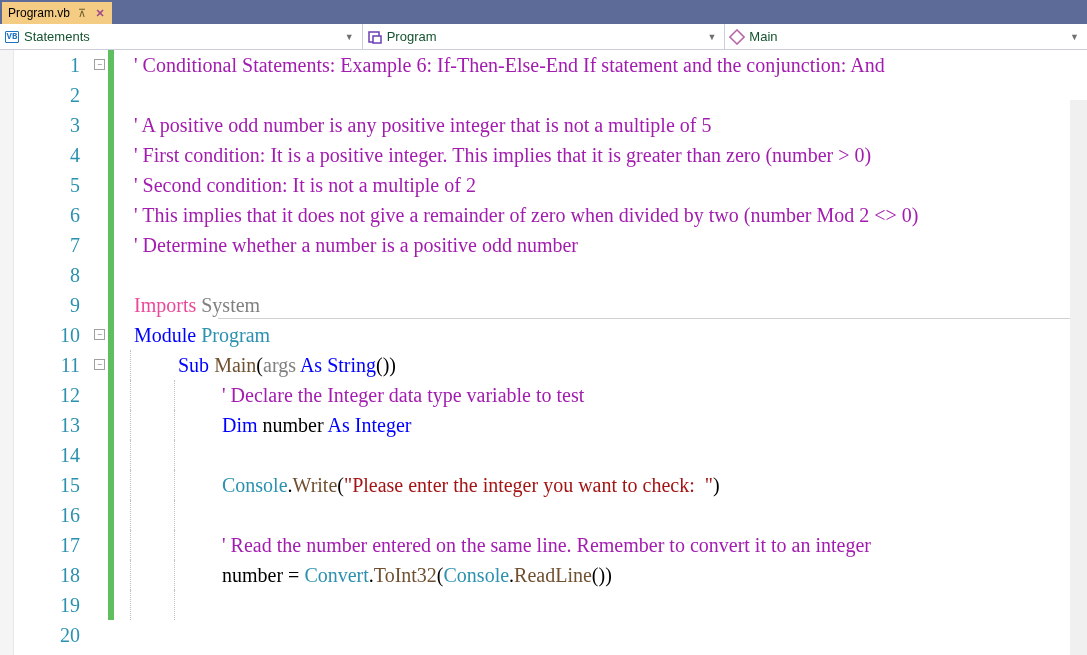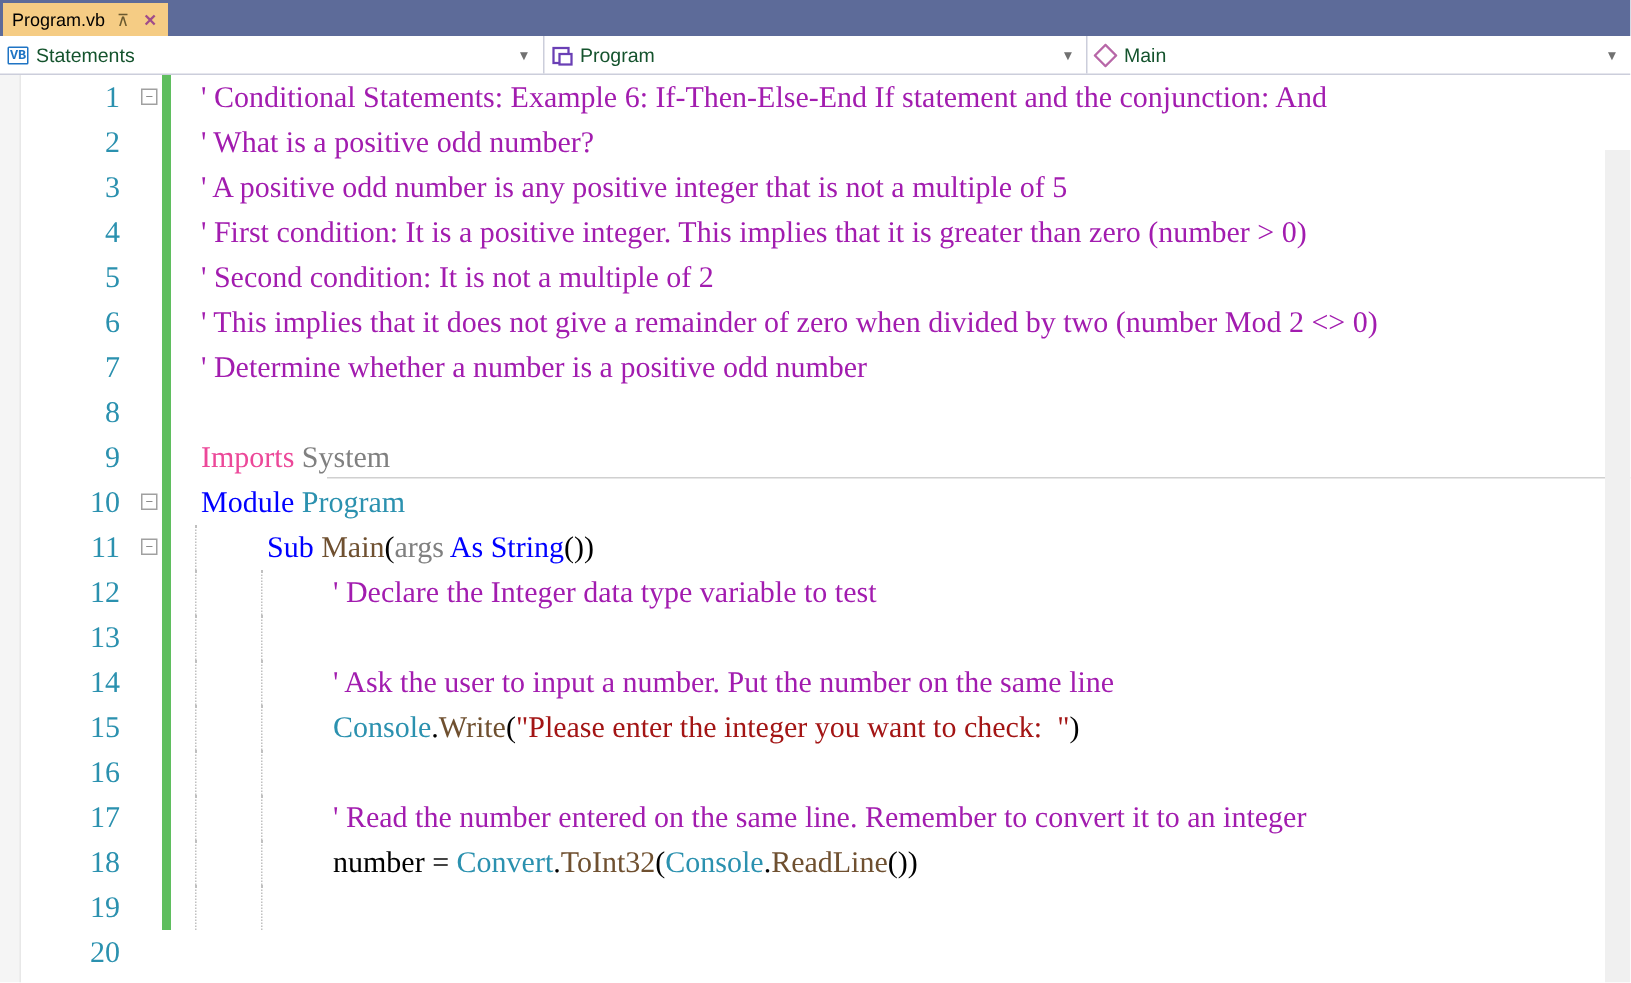--- a/index.html
+++ b/index.html
@@ -110,34 +110,34 @@
       <div>19</div>
       <div>20</div>
     </div>
   <div class="fold-col" id="foldcol">
       <div class="fold-box" style="top: 9px;">−</div>
       <div class="fold-box" style="top: 279px;">−</div>
       <div class="fold-box" style="top: 309px;">−</div>
     </div>
   <div class="code-col" id="codecol">
       <div class="code-line"><span class="greenbar"></span><span style="padding-left: 22px; position: relative;"><span class="c-comment">' Conditional Statements: Example 6: If-Then-Else-End If statement and the conjunction: And</span></span></div>
-      <div class="code-line"><span class="greenbar"></span><span style="padding-left: 22px; position: relative;"><span class="c-comment">' What is a positive odd number?</span></span></div>
+      <div class="code-line"><span class="greenbar"></span></div>
       <div class="code-line"><span class="greenbar"></span><span style="padding-left: 22px; position: relative;"><span class="c-comment">' A positive odd number is any positive integer that is not a multiple of 5</span></span></div>
       <div class="code-line"><span class="greenbar"></span><span style="padding-left: 22px; position: relative;"><span class="c-comment">' First condition: It is a positive integer. This implies that it is greater than zero (number &gt; 0)</span></span></div>
       <div class="code-line"><span class="greenbar"></span><span style="padding-left: 22px; position: relative;"><span class="c-comment">' Second condition: It is not a multiple of 2</span></span></div>
       <div class="code-line"><span class="greenbar"></span><span style="padding-left: 22px; position: relative;"><span class="c-comment">' This implies that it does not give a remainder of zero when divided by two (number Mod 2 &lt;&gt; 0)</span></span></div>
       <div class="code-line"><span class="greenbar"></span><span style="padding-left: 22px; position: relative;"><span class="c-comment">' Determine whether a number is a positive odd number</span></span></div>
       <div class="code-line"><span class="greenbar"></span><span style="padding-left: 22px; position: relative;"><span class="c-text"></span></span></div>
       <div class="code-line"><span class="greenbar"></span><span style="padding-left: 22px; position: relative;"><span class="c-import">Imports </span><span class="c-gray">System</span></span></div>
       <div class="hr-sep" style="top: 268px;"></div>
       <div class="code-line"><span class="greenbar"></span><span style="padding-left: 22px; position: relative;"><span class="c-key">Module </span><span class="c-type">Program</span></span></div>
       <div class="code-line"><span class="greenbar"></span><span class="dots" style="left: 22px;"></span><span style="padding-left: 66px; position: relative;"><span class="c-key">Sub </span><span class="c-func">Main</span><span class="c-text">(</span><span class="c-gray">args</span><span class="c-text"> </span><span class="c-key">As</span><span class="c-text"> </span><span class="c-key">String</span><span class="c-text">())</span></span></div>
       <div class="code-line"><span class="greenbar"></span><span class="dots" style="left: 22px;"></span><span class="dots" style="left: 66px;"></span><span style="padding-left: 110px; position: relative;"><span class="c-comment">' Declare the Integer data type variable to test</span></span></div>
+      <div class="code-line"><span class="greenbar"></span><span class="dots" style="left: 22px;"></span><span class="dots" style="left: 66px;"></span><span style="padding-left: 110px; position: relative;"><span class="c-key">Dim </span><span class="c-text">number </span><span class="c-key">As Integer</span></span></div>
       <div class="code-line"><span class="greenbar"></span><span class="dots" style="left: 22px;"></span><span class="dots" style="left: 66px;"></span><span style="padding-left: 110px; position: relative;"><span class="c-text"></span></span></div>
-      <div class="code-line"><span class="greenbar"></span><span class="dots" style="left: 22px;"></span><span class="dots" style="left: 66px;"></span><span style="padding-left: 110px; position: relative;"><span class="c-comment">' Ask the user to input a number. Put the number on the same line</span></span></div>
       <div class="code-line"><span class="greenbar"></span><span class="dots" style="left: 22px;"></span><span class="dots" style="left: 66px;"></span><span style="padding-left: 110px; position: relative;"><span class="c-type">Console</span><span class="c-text">.</span><span class="c-func">Write</span><span class="c-text">(</span><span class="c-str">"Please enter the integer you want to check:  "</span><span class="c-text">)</span></span></div>
       <div class="code-line"><span class="greenbar"></span><span class="dots" style="left: 22px;"></span><span class="dots" style="left: 66px;"></span><span style="padding-left: 110px; position: relative;"><span class="c-text"></span></span></div>
       <div class="code-line"><span class="greenbar"></span><span class="dots" style="left: 22px;"></span><span class="dots" style="left: 66px;"></span><span style="padding-left: 110px; position: relative;"><span class="c-comment">' Read the number entered on the same line. Remember to convert it to an integer</span></span></div>
       <div class="code-line"><span class="greenbar"></span><span class="dots" style="left: 22px;"></span><span class="dots" style="left: 66px;"></span><span style="padding-left: 110px; position: relative;"><span class="c-text">number = </span><span class="c-type">Convert</span><span class="c-text">.</span><span class="c-func">ToInt32</span><span class="c-text">(</span><span class="c-type">Console</span><span class="c-text">.</span><span class="c-func">ReadLine</span><span class="c-text">())</span></span></div>
       <div class="code-line"><span class="greenbar"></span><span class="dots" style="left: 22px;"></span><span class="dots" style="left: 66px;"></span><span style="padding-left: 110px; position: relative;"><span class="c-text"></span></span></div>
     </div>
   <div class="scrollbar"></div>
 </div>
 
 </body></html>

